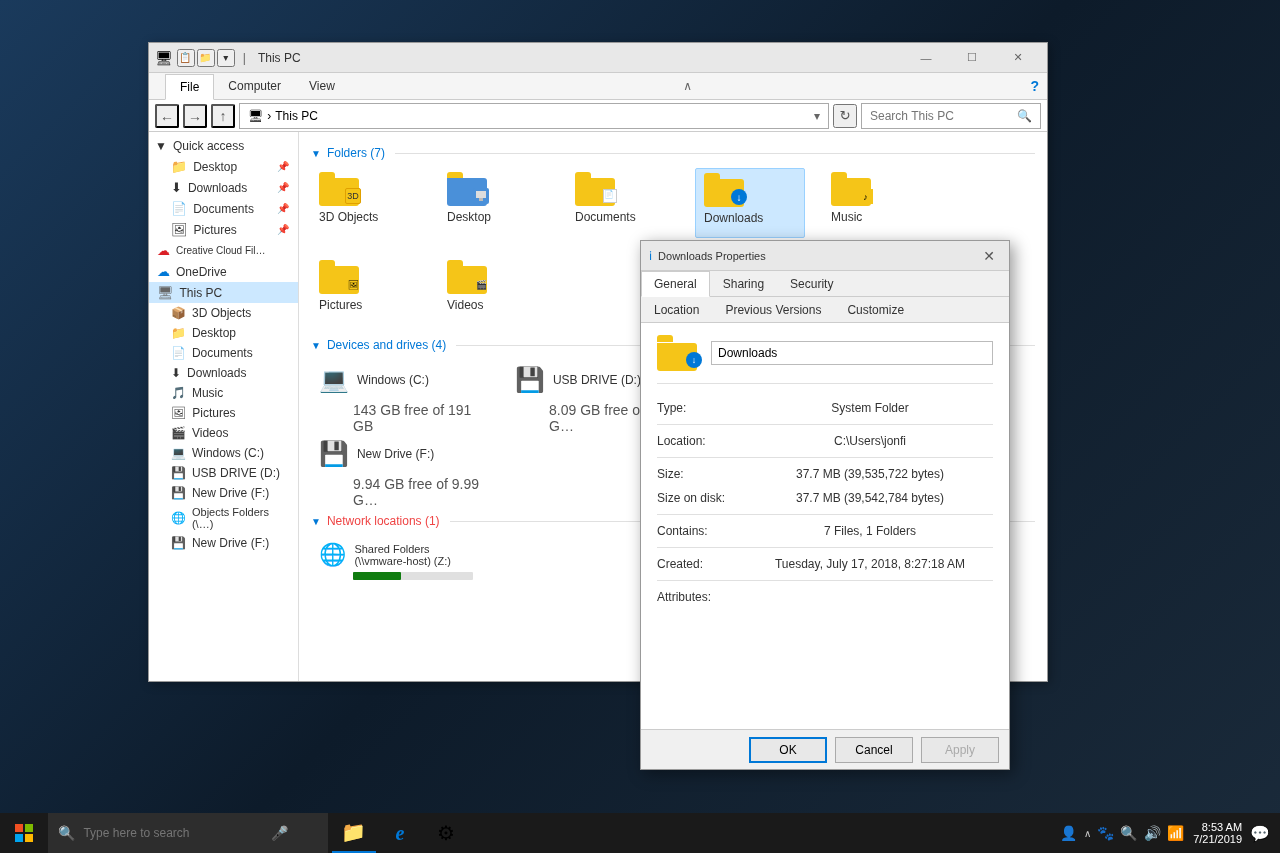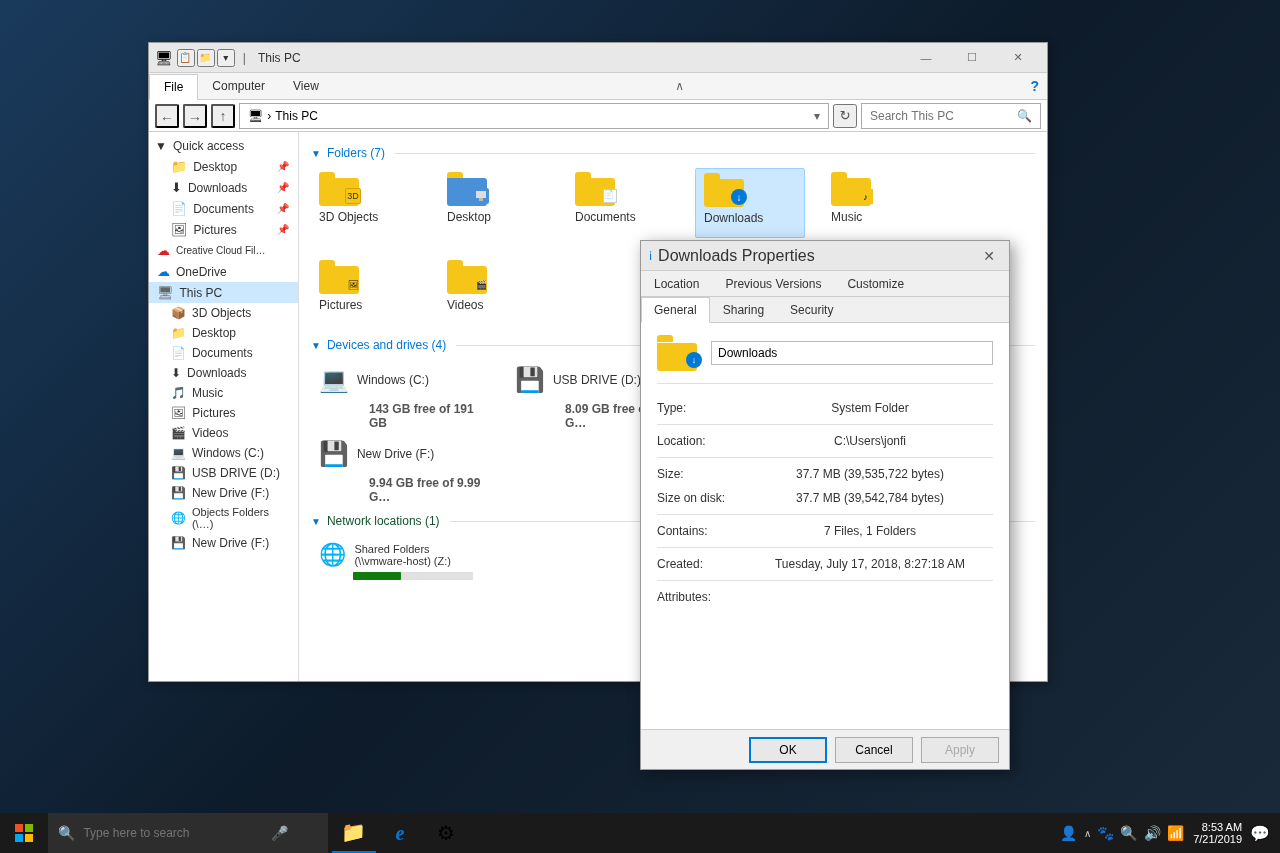--- a/index.html
+++ b/index.html
@@ -176,21 +176,21 @@
     
     .ribbon {
       background: #f5f5f5;
       border-bottom: 1px solid #ccc;
       flex-shrink: 0;
     }
     .ribbon-tabs {
       display: flex;
       align-items: center;
       height: 26px;
-      padding-left: 0;
+      padding-left: 16px;
     }
     .ribbon-tab {
       padding: 0 14px;
       height: 26px;
       display: flex;
       align-items: center;
       cursor: pointer;
       font-size: 12px;
       color: #333;
     }
@@ -415,21 +415,21 @@
       background: #e0e0e0;
       border-radius: 1px;
       margin-left: 34px;
     }
     .drive-bar {
       height: 100%;
       background: #0078d7;
       border-radius: 1px;
     }
     .drive-bar.warning { background: #d83b01; }
-    .drive-free { font-size: 12px; color: #555; margin-left: 50px; font-weight: bold; }
+    .drive-free { font-size: 14px; color: #555; margin-left: 34px; }
 
     .drives-grid {
       display: flex;
       flex-wrap: wrap;
       gap: 6px;
       margin-bottom: 12px;
     }
 
     
     .network-item {
@@ -489,21 +489,21 @@
     .dialog-title-bar {
       height: 30px;
       background: #e8e8e8;
       display: flex;
       align-items: center;
       padding: 0 8px;
       border-bottom: 1px solid #ccc;
       flex-shrink: 0;
     }
     .dialog-title-text {
-      font-size: 16px;
+      font-size: 11px;
       color: #333;
       flex: 1;
     }
     .dialog-close-btn {
       width: 24px;
       height: 22px;
       display: flex;
       align-items: center;
       justify-content: center;
       cursor: pointer;
@@ -966,21 +966,21 @@
             </div>
             <div class="drive-bar-container" style="width:120px;">
               <div class="drive-bar" style="width:2%;"></div>
             </div>
             <span class="drive-free">9.94 GB free of 9.99 G…</span>
           </div>
         </div>
 
         <div class="section-header-row">
           <span class="arrow">▼</span>
-          <span style="color:#14532d;">Network locations (1)</span>
+          <span style="color:#ef4444;">Network locations (1)</span>
           <div class="section-divider"></div>
         </div>
 
         <div class="drives-grid">
 
           <div class="network-item">
             <div class="network-header">
               <span style="font-size:22px;">🌐</span>
               <span class="drive-label" style="font-size:11px;">Shared Folders<br>(\\vmware-host) (Z:)</span>
             </div>
@@ -996,40 +996,40 @@
   </div>
 
   <div class="properties-dialog">
 
     <div class="dialog-title-bar">
       <span style="font-size:12px; color:#0078d7; margin-right:6px;">ℹ</span>
       <span class="dialog-title-text">Downloads Properties</span>
       <button class="dialog-close-btn">✕</button>
     </div>
 
+    <div class="dialog-tabs" style="border-top:none;">
+      <div class="dialog-tab active">
+        <span>General</span>
+      </div>
+      <div class="dialog-tab">
+        <span>Sharing</span>
+      </div>
+      <div class="dialog-tab">
+        <span>Security</span>
+      </div>
+    </div>
     <div class="dialog-tabs">
       <div class="dialog-tab">
         <span>Location</span>
       </div>
       <div class="dialog-tab">
         <span>Previous Versions</span>
       </div>
       <div class="dialog-tab">
         <span>Customize</span>
-      </div>
-    </div>
-    <div class="dialog-tabs" style="border-top:none;">
-      <div class="dialog-tab active">
-        <span>General</span>
-      </div>
-      <div class="dialog-tab">
-        <span>Sharing</span>
-      </div>
-      <div class="dialog-tab">
-        <span>Security</span>
       </div>
     </div>
 
     <div class="dialog-content">
 
       <div class="dialog-icon-row">
         <div class="dialog-folder-icon">
           <div class="dialog-folder-tab"></div>
           <div class="dialog-folder-body"></div>
           <div class="dialog-folder-arrow">↓</div>

